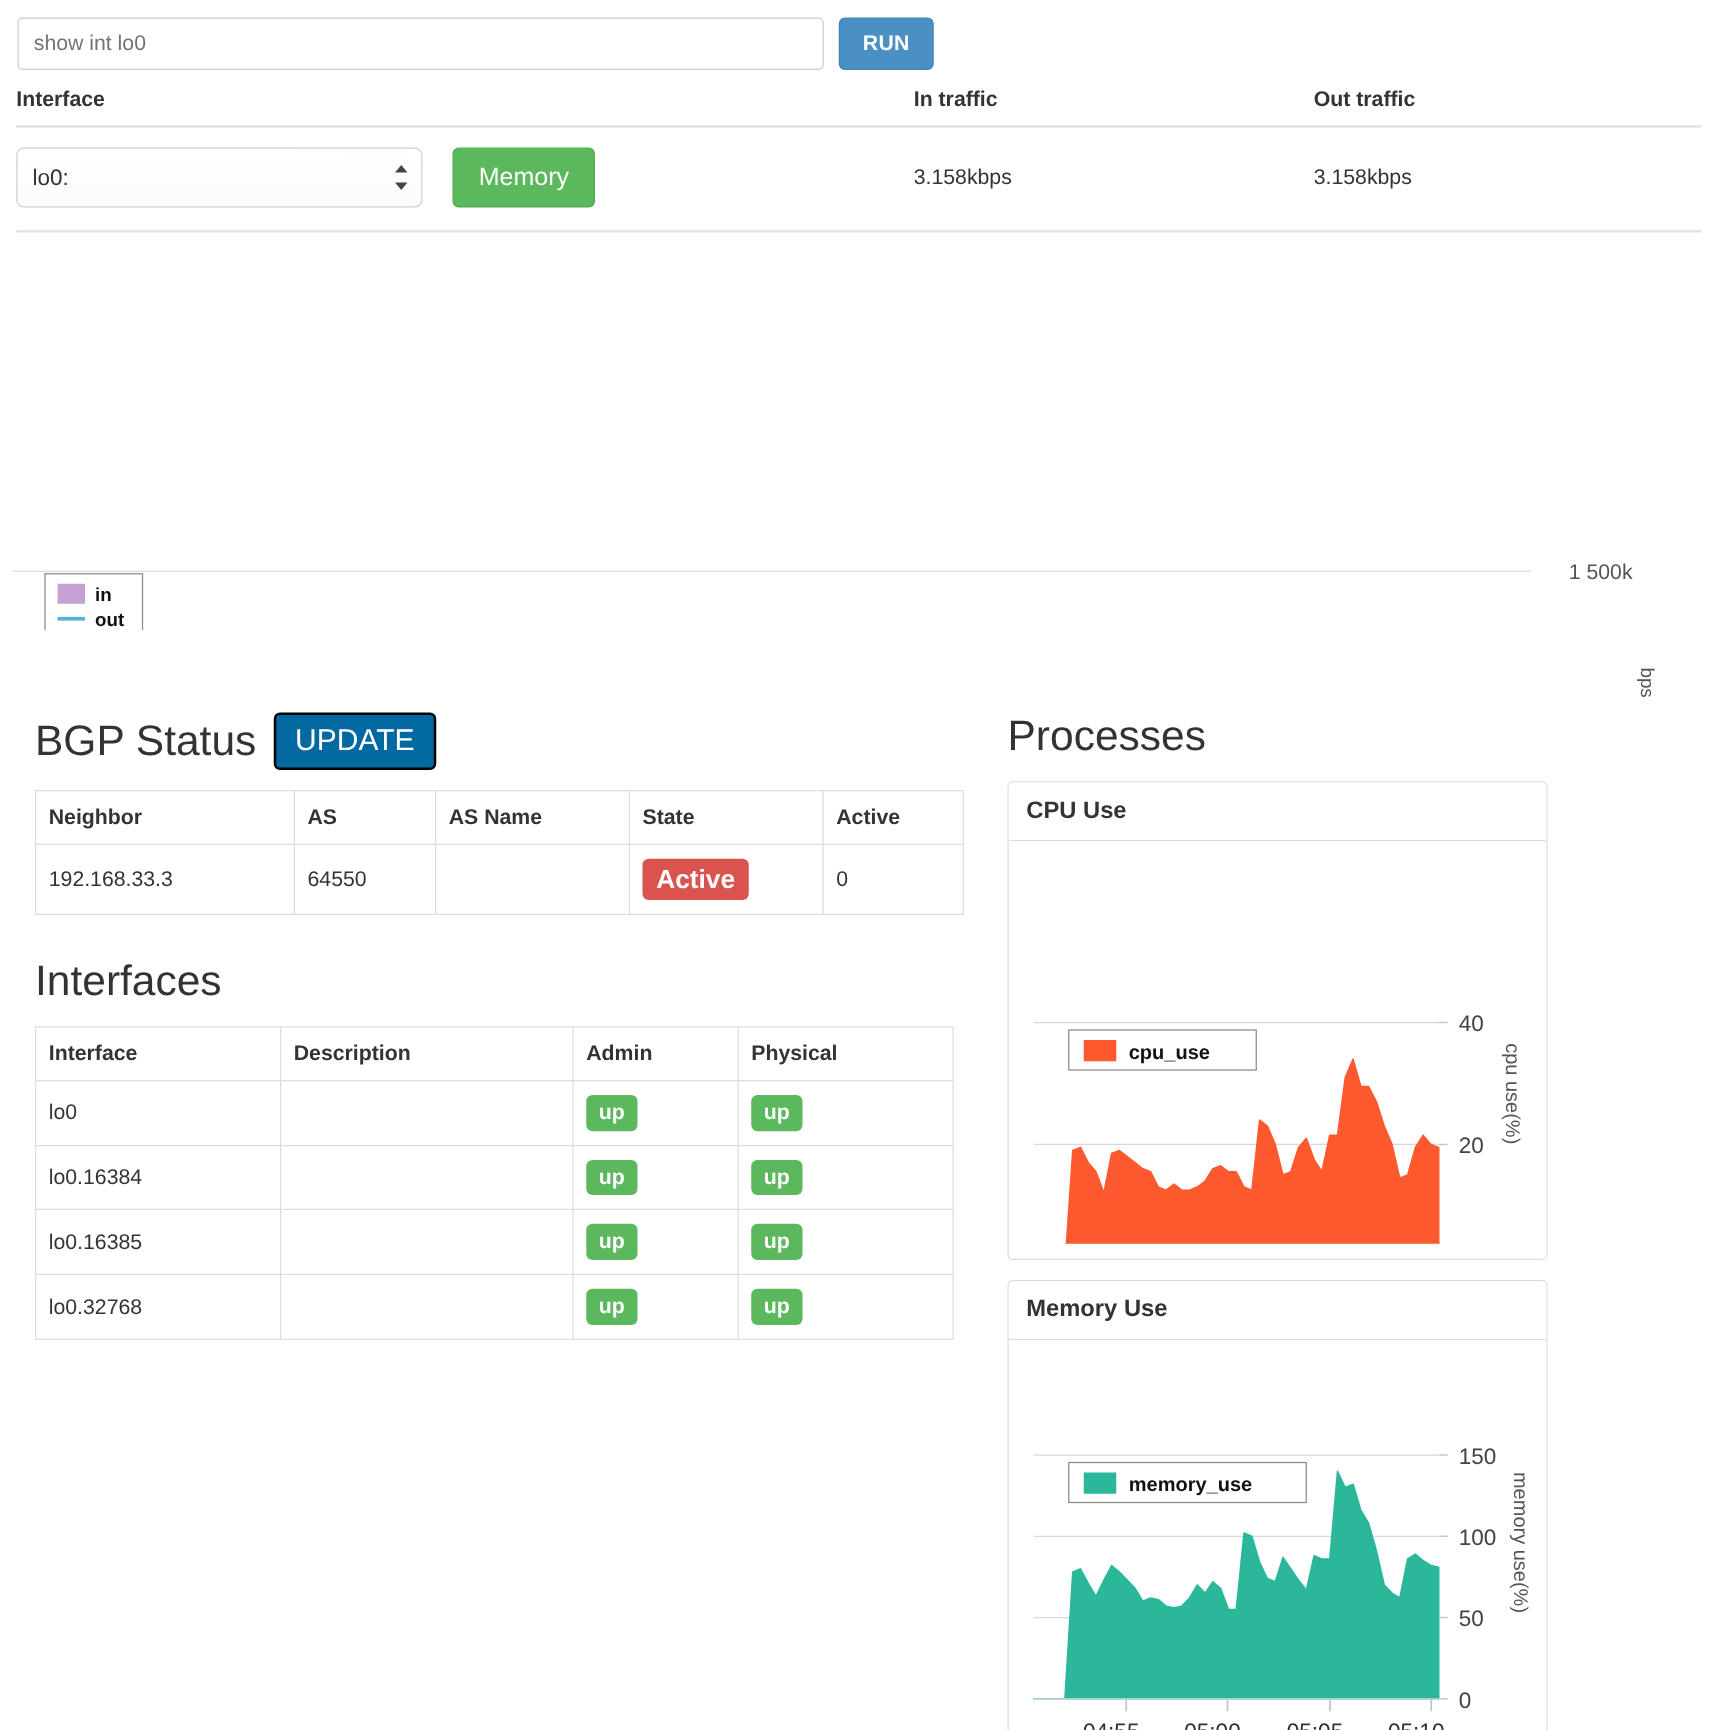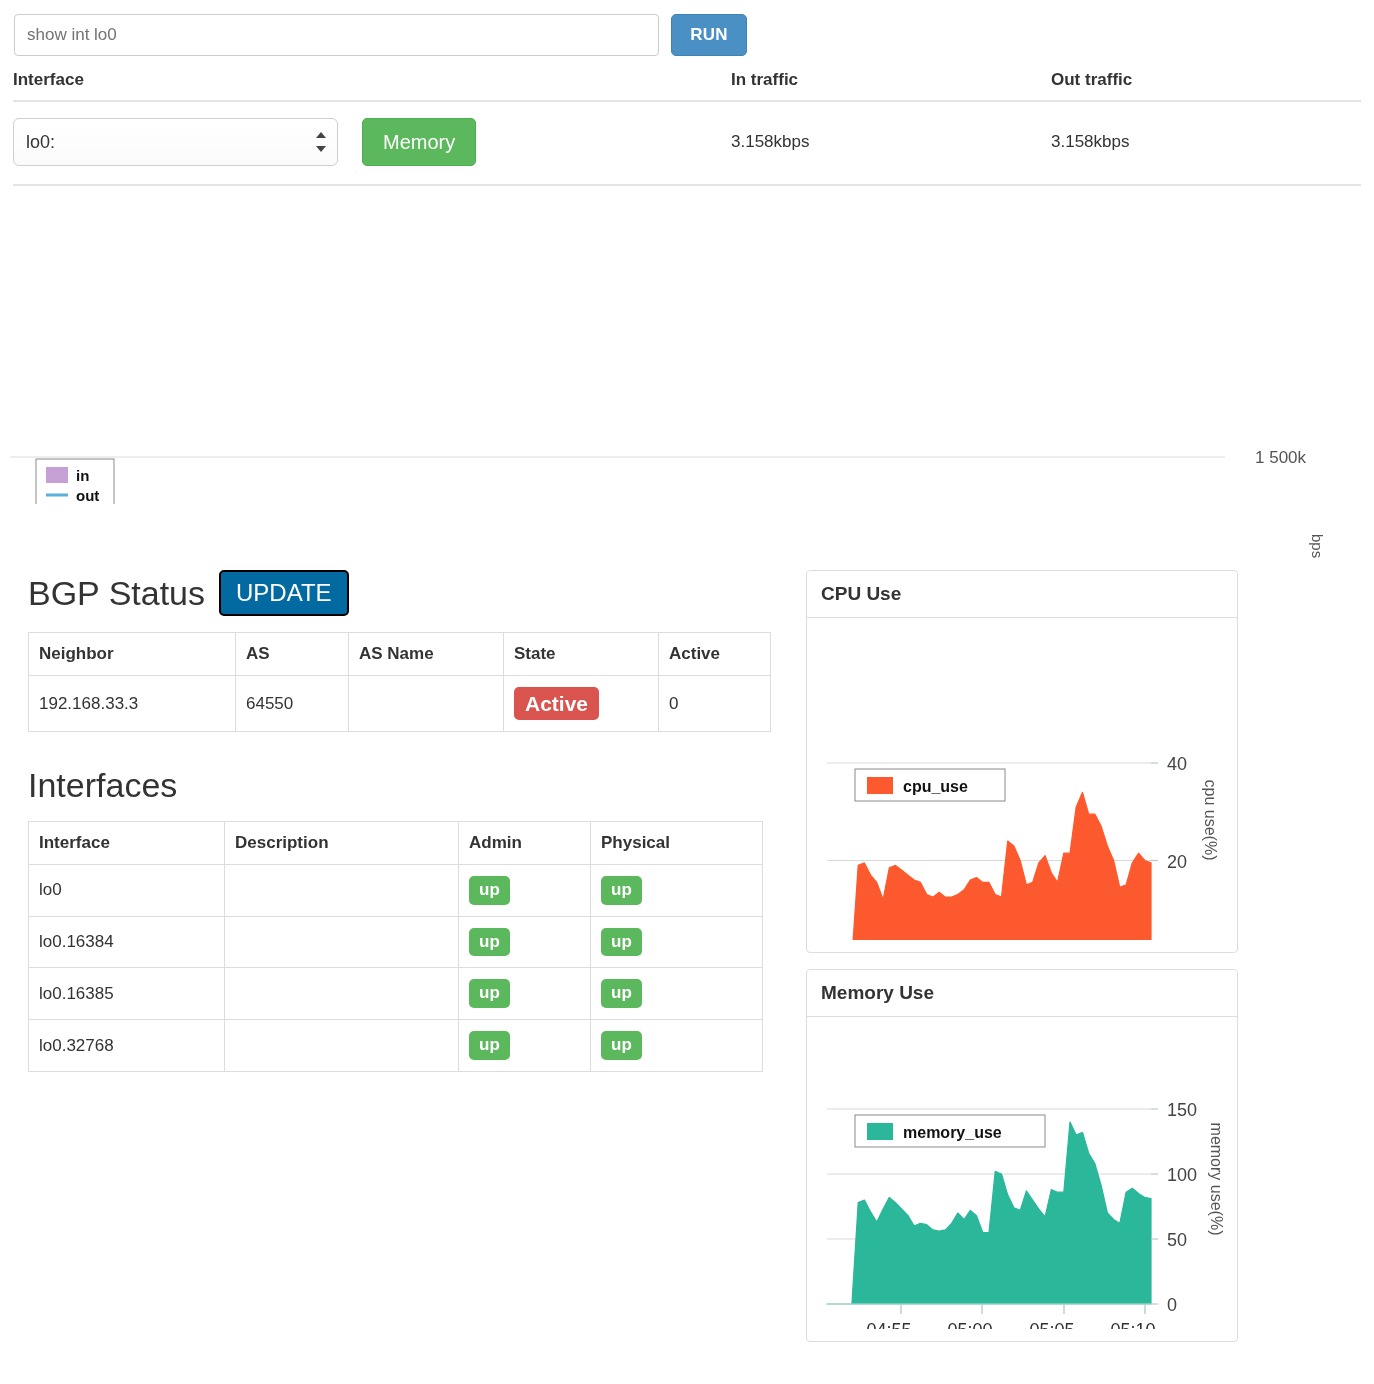--- a/index.html
+++ b/index.html
@@ -391,20 +391,23 @@
               <td>lo0.32768</td>
               <td></td>
               <td><span class="badge-success">up</span></td>
               <td><span class="badge-success">up</span></td>
             </tr>
           </tbody>
       </table>
     </div>
 
     <div class="right-col">
+      <h2 class="sect">
+        <span>Processes</span>
+      </h2>
 
       <div class="panel">
         <div class="panel-heading">CPU Use</div>
         <div class="panel-body">
           <svg class="mini-chart" width="416" height="310" viewBox="0 0 416 310">
             <g id="cpu-grid">
                 <line x1="12" y1="230.5" x2="336" y2="230.5" stroke="#d8d8d8" stroke-width="1"></line>
                 <line x1="12" y1="133" x2="336" y2="133" stroke="#d8d8d8" stroke-width="1"></line>
               </g>
             <g id="cpu-area">

